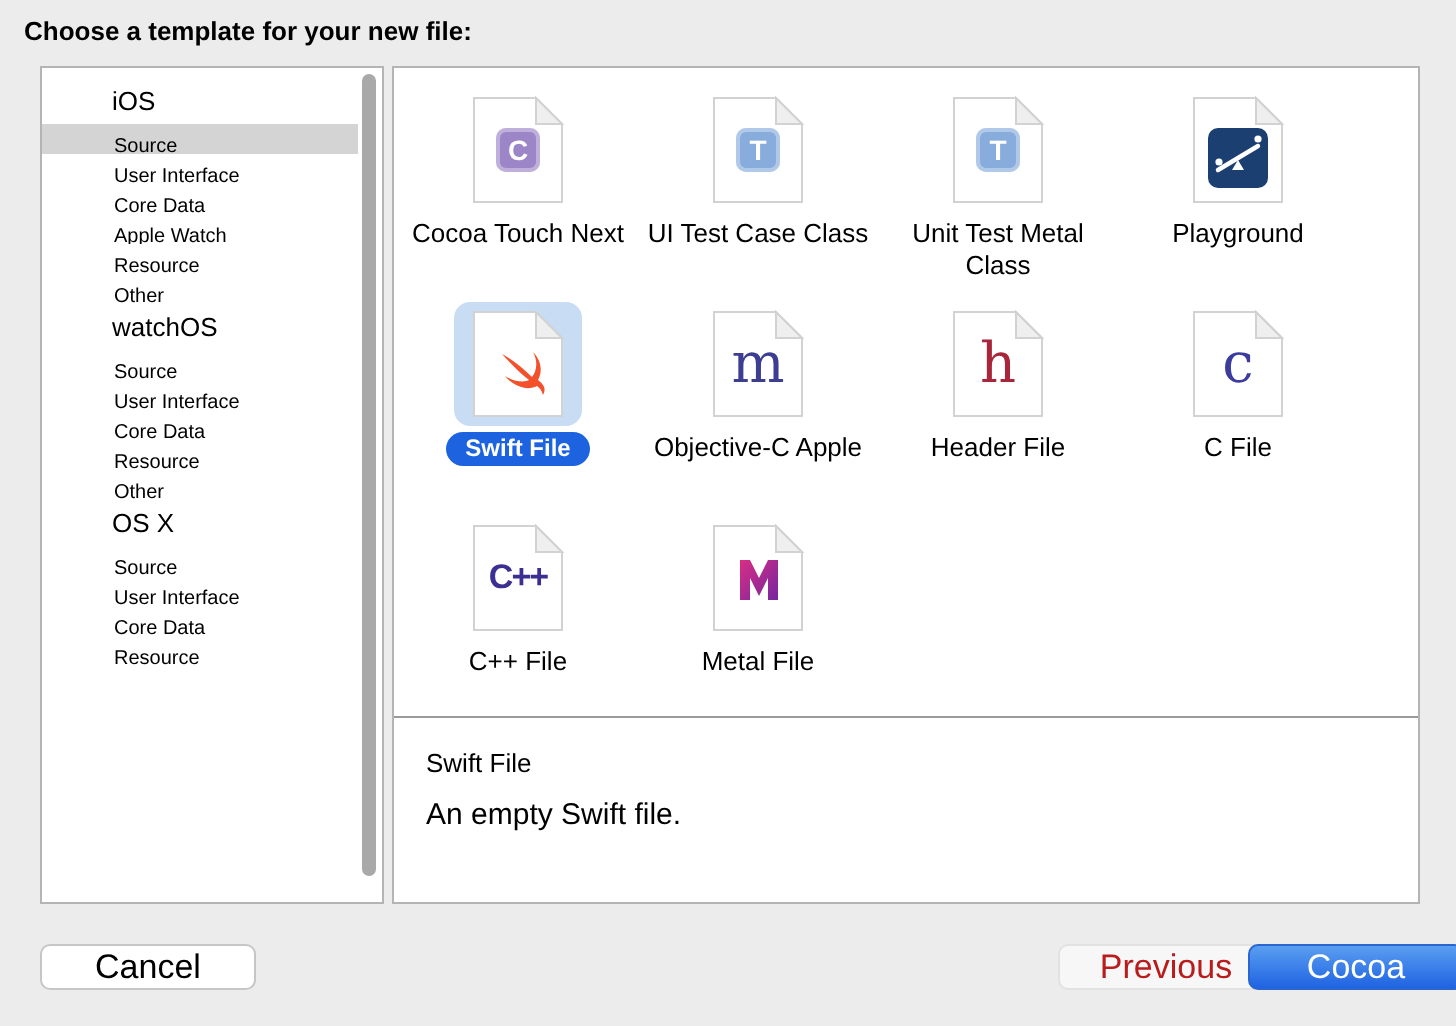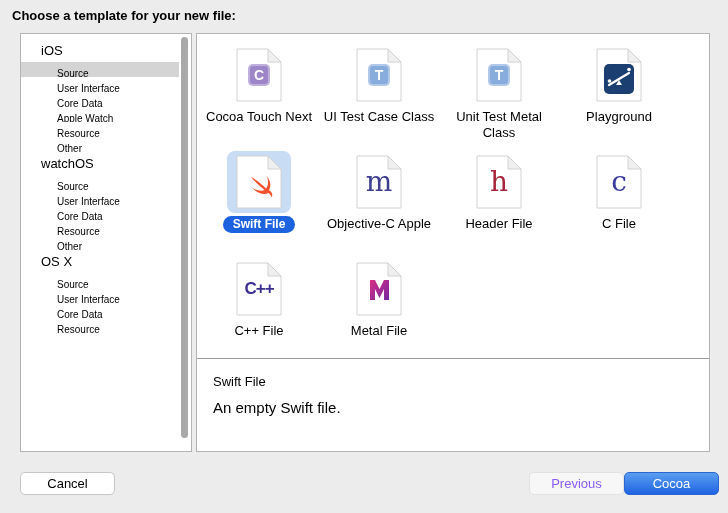--- a/index.html
+++ b/index.html
@@ -15,21 +15,21 @@
   }
 
   
   .sidebar {
     position:absolute; left:20px; top:33px; width:172px; height:419px;
     background:#fff; border:1px solid #b4b4b4; overflow:hidden;
   }
   .sidebar-list { padding-top:5px; }
   .sb-header {
     height:23px; line-height:23px; padding-left:20px; font-size:13px;
-    white-space:nowrap; overflow:hidden;
+    white-space:nowrap; overflow:hidden;margin-left:15px;
   }
   .sb-item {
     height:15px; line-height:23px; padding-left:36px; font-size:10px;
     white-space:nowrap; overflow:hidden;
   }
   .sb-item.selected { background:#d4d4d4; margin-right:12px; }
   .sidebar-scrollbar {
     position:absolute; top:2px; right:2px; width:8px; bottom:2px;
   }
   .sidebar-scrollbar .thumb {
@@ -80,26 +80,26 @@
 
   .description-area {
     position:absolute; left:0; right:0; top:324px; bottom:0;
     border-top:1px solid #9a9a9a; background:#fff; padding:15px 16px;
   }
   .desc-title { font-size:13px; }
   .desc-body  { font-size:15px; margin-top:10px; }
 
   
   .btn {
-    position:absolute; top:472px; height:23px; width:95px;
-    border-radius:5px; font-size:13px; text-align:center; line-height:21px;
+    position:absolute; top:472px; height:23px; width:108px;
+    border-radius:5px; font-size:17px; text-align:center; line-height:21px;
     cursor:default;
   }
   .btn-cancel { left:20px;  background:#fff;   border:1px solid #c6c6c6; color:#000; }
-  .btn-previous { left:529px; background:#f7f7f7; border:1px solid #e2e2e2; color:#8b5cf6; }
+  .btn-previous { left:529px; background:#f7f7f7; border:1px solid #e2e2e2; color:#b91c1c; }
   .btn-next { left:624px; color:#fff; font-weight:normal;
     background:linear-gradient(#5a9ef1,#1f63e2); border:1px solid #2a65d0; }
 </style>
 </head>
 <body>
 
 <div class="dialog">
 
   <div class="dialog-title">Choose a template for your new file:</div>
 

